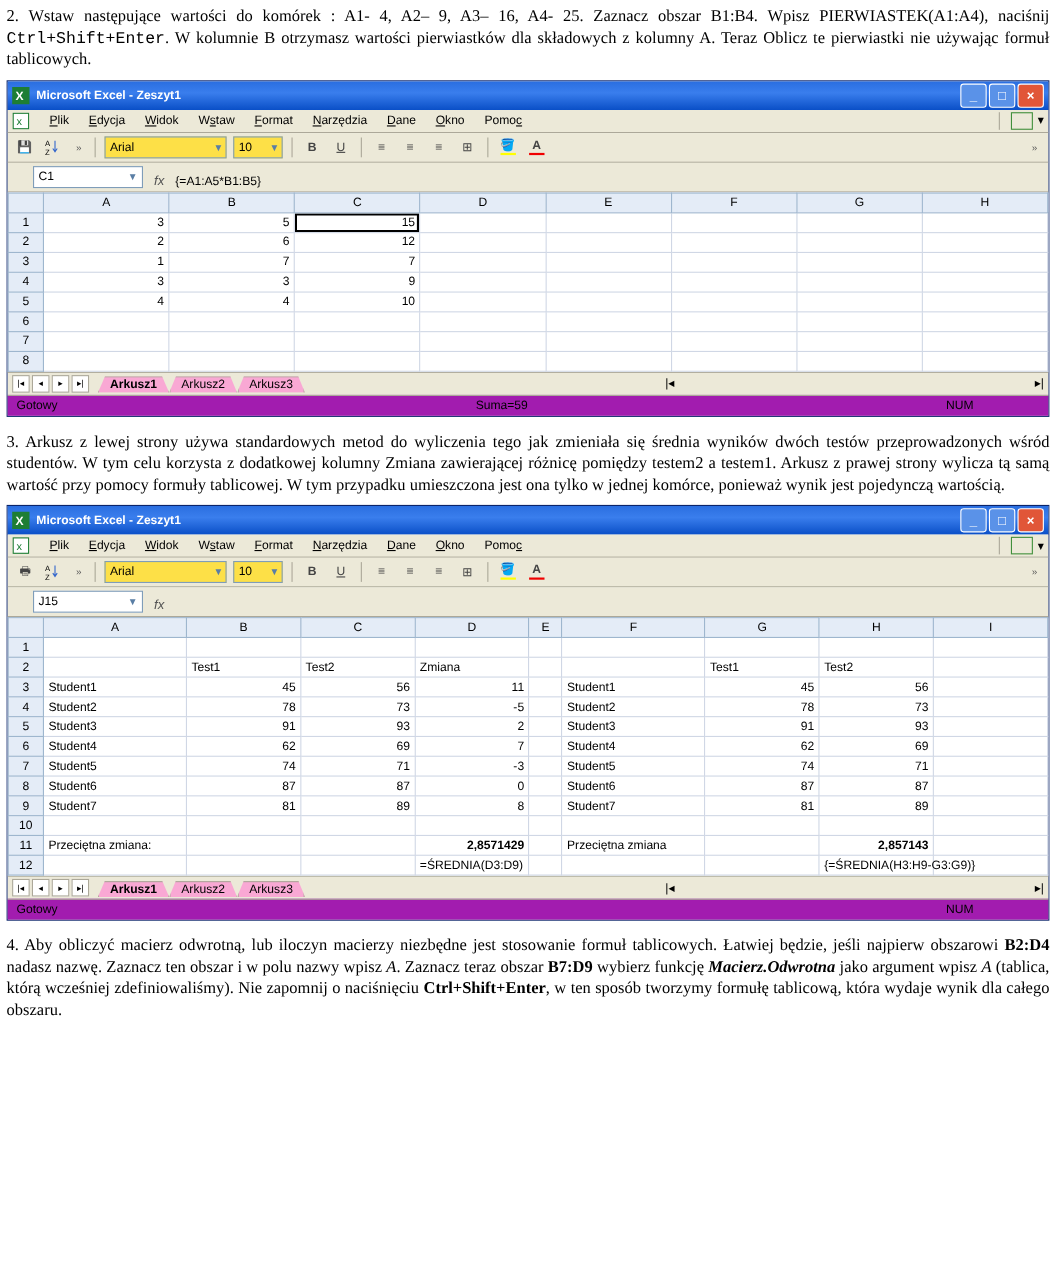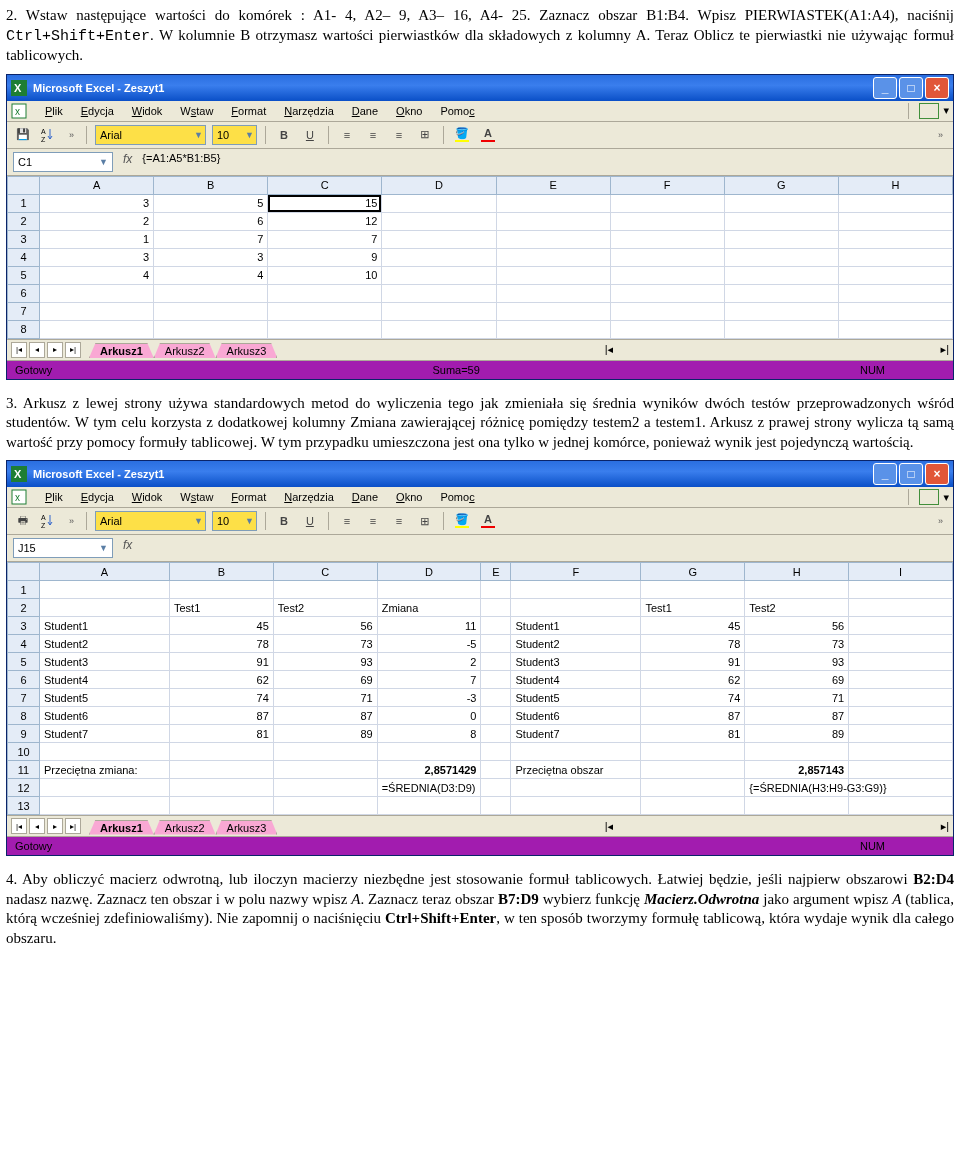--- a/index.html
+++ b/index.html
@@ -16,21 +16,21 @@
 .menubar .mico{width:16px;height:16px;margin-right:8px}
 .mitem{padding:2px 8px}
 .mitem u{text-decoration:underline}
 .toolbar{background:#ece9d8;border-bottom:1px solid #aca899;padding:3px 6px;display:flex;align-items:center;gap:6px}
 .tbtn{width:20px;height:20px;display:flex;align-items:center;justify-content:center;color:#444}
 .sep{width:1px;height:18px;background:#aca899;margin:0 2px}
 .ddown{display:flex;align-items:center;border:1px solid #7f9db9;background:#fde047;height:18px;padding:0 2px 0 4px}
 .ddown .dval{min-width:54px}
 .chev{margin-left:4px;color:#5a7ea5;font-size:9px}
 .chev2{font-size:9px;color:#555;margin:0 4px}
-.formulabar{background:#ece9d8;border-bottom:1px solid #aca899;padding:3px 6px;display:flex;align-items:flex-start;gap:6px}
+.formulabar{background:#ece9d8;border-bottom:1px solid #aca899;padding:3px 23px;display:flex;align-items:flex-end;gap:6px}
 .namebox{border:1px solid #7f9db9;background:#fff;width:90px;height:18px;padding:0 4px;display:flex;align-items:center}
 .fx{font-style:italic;color:#555;font-size:12px;margin:0 4px}
 .fval{flex:1}
 .grid{background:#fff;position:relative}
 .grid table{border-collapse:collapse;width:100%;table-layout:fixed}
 .grid th.rowh,.grid th.colh,.grid th.corner{background:#e4ecf7;border:1px solid #9eb6ce;font-weight:normal;text-align:center;font-size:11px;padding:0}
 .grid th.corner{width:32px}
 .grid th.rowh{width:32px;height:17px}
 .grid th.colh{height:17px}
 .grid td{border:1px solid #d0d7e5;height:17px;padding:0 4px;font-size:11px;text-align:right;white-space:nowrap;overflow:hidden}
@@ -518,47 +518,35 @@
               <td></td>
               <td></td>
             </tr>
       <tr>
               <th class="rowh">11</th>
               <td class="lft">Przeciętna zmiana:</td>
               <td></td>
               <td></td>
               <td style="font-weight:bold">2,8571429</td>
               <td></td>
-              <td class="lft">Przeciętna obszar</td>
+              <td class="lft">Przeciętna zmiana</td>
               <td></td>
               <td style="font-weight:bold">2,857143</td>
               <td></td>
             </tr>
       <tr>
               <th class="rowh">12</th>
               <td></td>
               <td></td>
               <td></td>
               <td class="lft" style="overflow:visible">=ŚREDNIA(D3:D9)</td>
               <td></td>
               <td></td>
               <td></td>
               <td class="lft" style="overflow:visible">{=ŚREDNIA(H3:H9-G3:G9)}</td>
-              <td></td>
-            </tr>
-      <tr>
-              <th class="rowh">13</th>
-              <td></td>
-              <td></td>
-              <td></td>
-              <td></td>
-              <td></td>
-              <td></td>
-              <td></td>
-              <td></td>
               <td></td>
             </tr>
     </tbody>
         </table>
   </div>
   <div class="tabs">
     <span class="tnav">
           <span>|◂</span>
           <span>◂</span>
           <span>▸</span>

